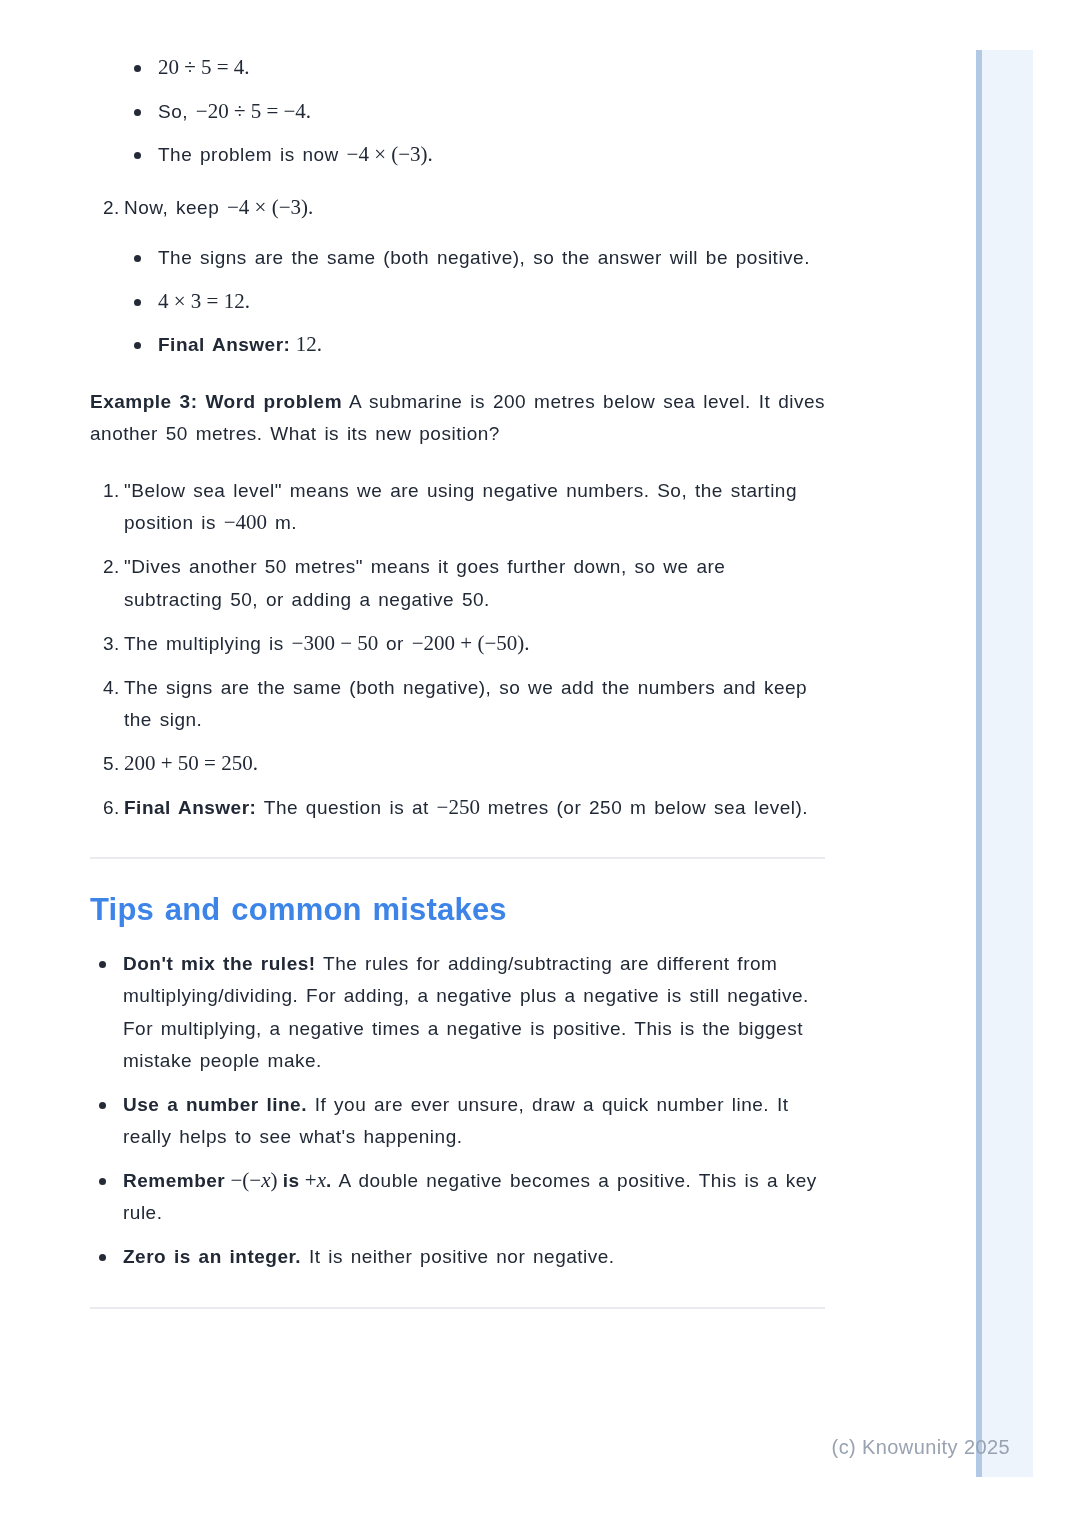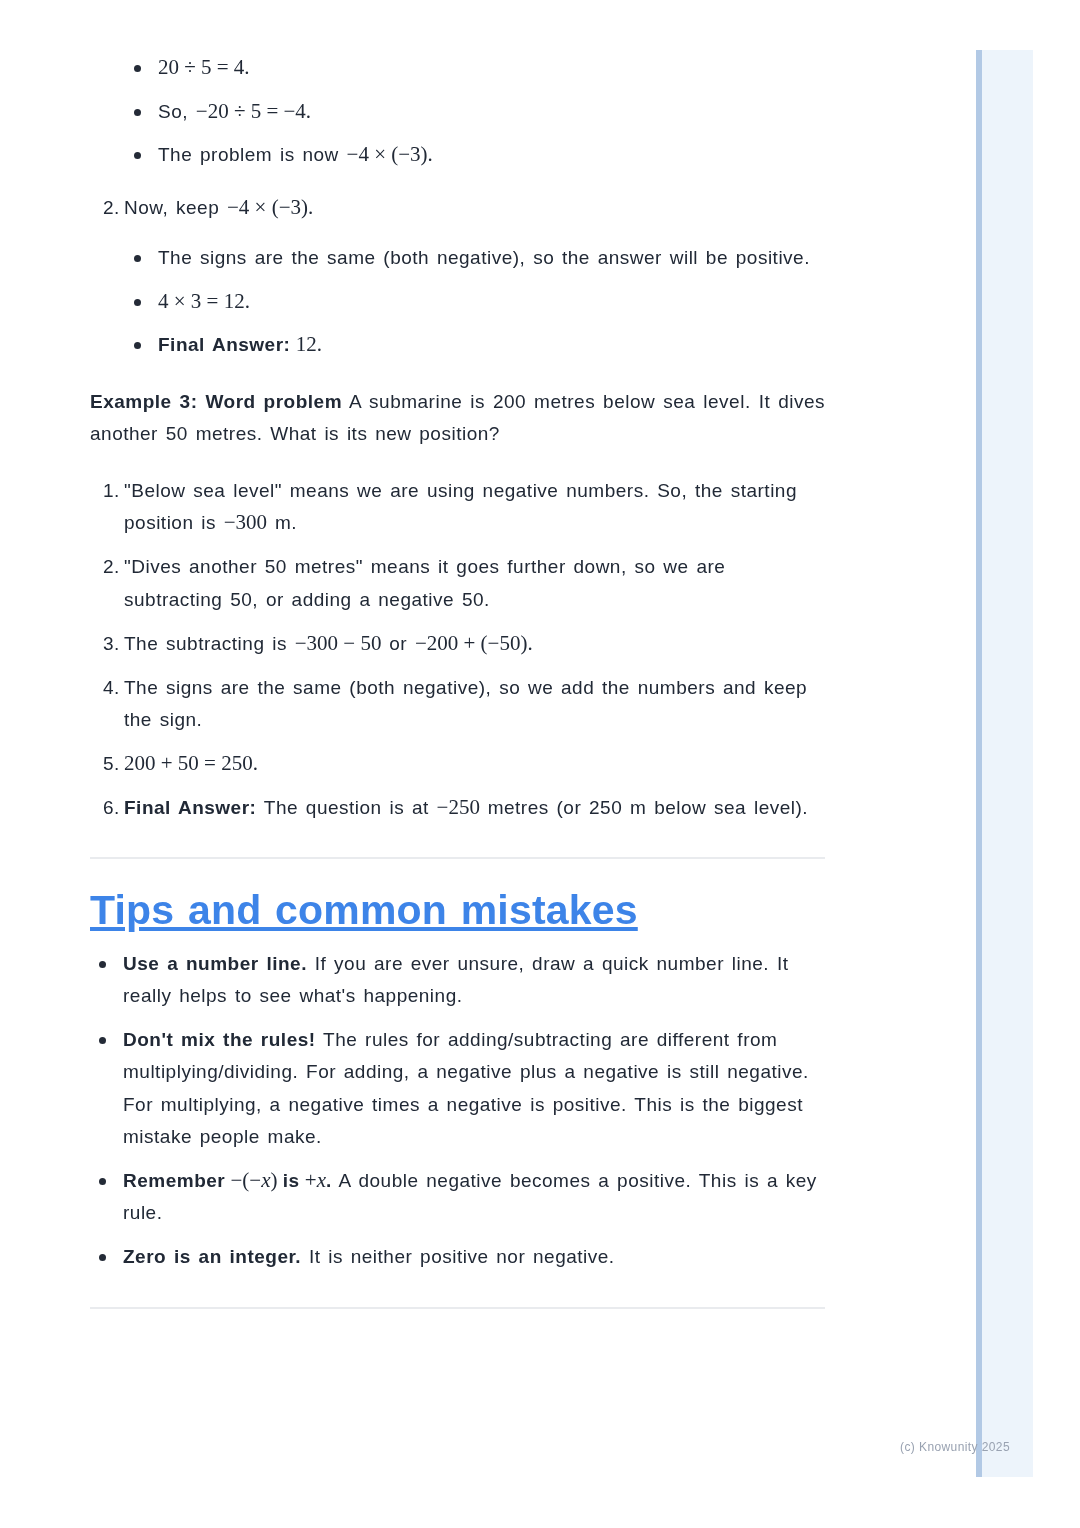--- a/index.html
+++ b/index.html
@@ -67,45 +67,44 @@
 
   hr.divider {
     border: none;
     border-top: 2px solid #e9ebee;
     margin: 32px 0 0 0;
   }
   hr.divider-bottom { margin-top: 34px; }
 
   h2.tips-heading {
     margin: 33px 0 0 0;
-    font-size: 41px;
+    font-size: 31px;
     line-height: 36px;
     font-weight: 700;
     color: #3d84e8;
     letter-spacing: 0.2px;
-    text-decoration: underline;
   }
   ul.tips { margin-top: 20px; }
 
   .side-strip {
     position: absolute;
     left: 976px;
     top: 50px;
     width: 57px;
     height: 1427px;
     background: #edf4fb;
     border-left: 6px solid #b2c9e5;
     box-sizing: border-box;
     z-index: 1;
   }
   .footer {
     position: absolute;
     top: 1437px;
     right: 70px;
-    font-size: 12px;
+    font-size: 20px;
     line-height: 20px;
     color: #99a2b1;
     letter-spacing: 0.4px;
     word-spacing: 0;
     z-index: 5;
   }
 </style>
 </head>
 <body>
 
@@ -123,35 +122,35 @@
       <ul class="sub">
         <li><span class="dot"></span><span>The signs are the same (both negative), so the answer will be positive.</span></li>
         <li><span class="dot"></span><span class="math">4 × 3 = 12.</span></li>
         <li><span class="dot"></span><b>Final Answer:</b><span class="math"> 12.</span></li>
       </ul>
     </div>
 
     <p class="para"><b>Example 3: Word problem</b><span> A submarine is 200 metres below sea level. It dives another 50 metres. What is its new position?</span></p>
 
     <ol class="steps">
-      <li><span class="num">1.</span><span>"Below sea level" means we are using negative numbers. So, the starting position is </span><span class="math">−300</span><span> m.</span></li>
+      <li><span class="num">1.</span><span>"Below sea level" means we are using negative numbers. So, the starting position is </span><span class="math">−400</span><span> m.</span></li>
       <li><span class="num">2.</span><span>"Dives another 50 metres" means it goes further down, so we are subtracting 50, or adding a negative 50.</span></li>
-      <li><span class="num">3.</span><span>The subtracting is </span><span class="math">−300 − 50</span><span> or </span><span class="math">−200 + (−50).</span></li>
+      <li><span class="num">3.</span><span>The multiplying is </span><span class="math">−300 − 50</span><span> or </span><span class="math">−200 + (−50).</span></li>
       <li><span class="num">4.</span><span>The signs are the same (both negative), so we add the numbers and keep the sign.</span></li>
       <li><span class="num">5.</span><span class="math">200 + 50 = 250.</span></li>
       <li><span class="num">6.</span><b>Final Answer:</b><span> The question is at </span><span class="math">−250</span><span> metres (or 250 m below sea level).</span></li>
     </ol>
 
     <hr class="divider">
 
     <h2 class="tips-heading">Tips and common mistakes</h2>
 
     <ul class="top tips">
+      <li><span class="dot"></span><b>Don't mix the rules!</b><span> The rules for adding/subtracting are different from multiplying/dividing. For adding, a negative plus a negative is still negative. For multiplying, a negative times a negative is positive. This is the biggest mistake people make.</span></li>
       <li><span class="dot"></span><b>Use a number line.</b><span> If you are ever unsure, draw a quick number line. It really helps to see what's happening.</span></li>
-      <li><span class="dot"></span><b>Don't mix the rules!</b><span> The rules for adding/subtracting are different from multiplying/dividing. For adding, a negative plus a negative is still negative. For multiplying, a negative times a negative is positive. This is the biggest mistake people make.</span></li>
       <li><span class="dot"></span><b>Remember</b><span class="math"><span> −(−</span><i>x</i><span>) </span></span><b>is</b><span class="math"><span> +</span><i>x</i></span><b>.</b><span> A double negative becomes a positive. This is a key rule.</span></li>
       <li><span class="dot"></span><b>Zero is an integer.</b><span> It is neither positive nor negative.</span></li>
     </ul>
 
     <hr class="divider divider-bottom">
   </div>
 
   <div class="side-strip"></div>
 
   <div class="footer">(c) Knowunity 2025</div>

